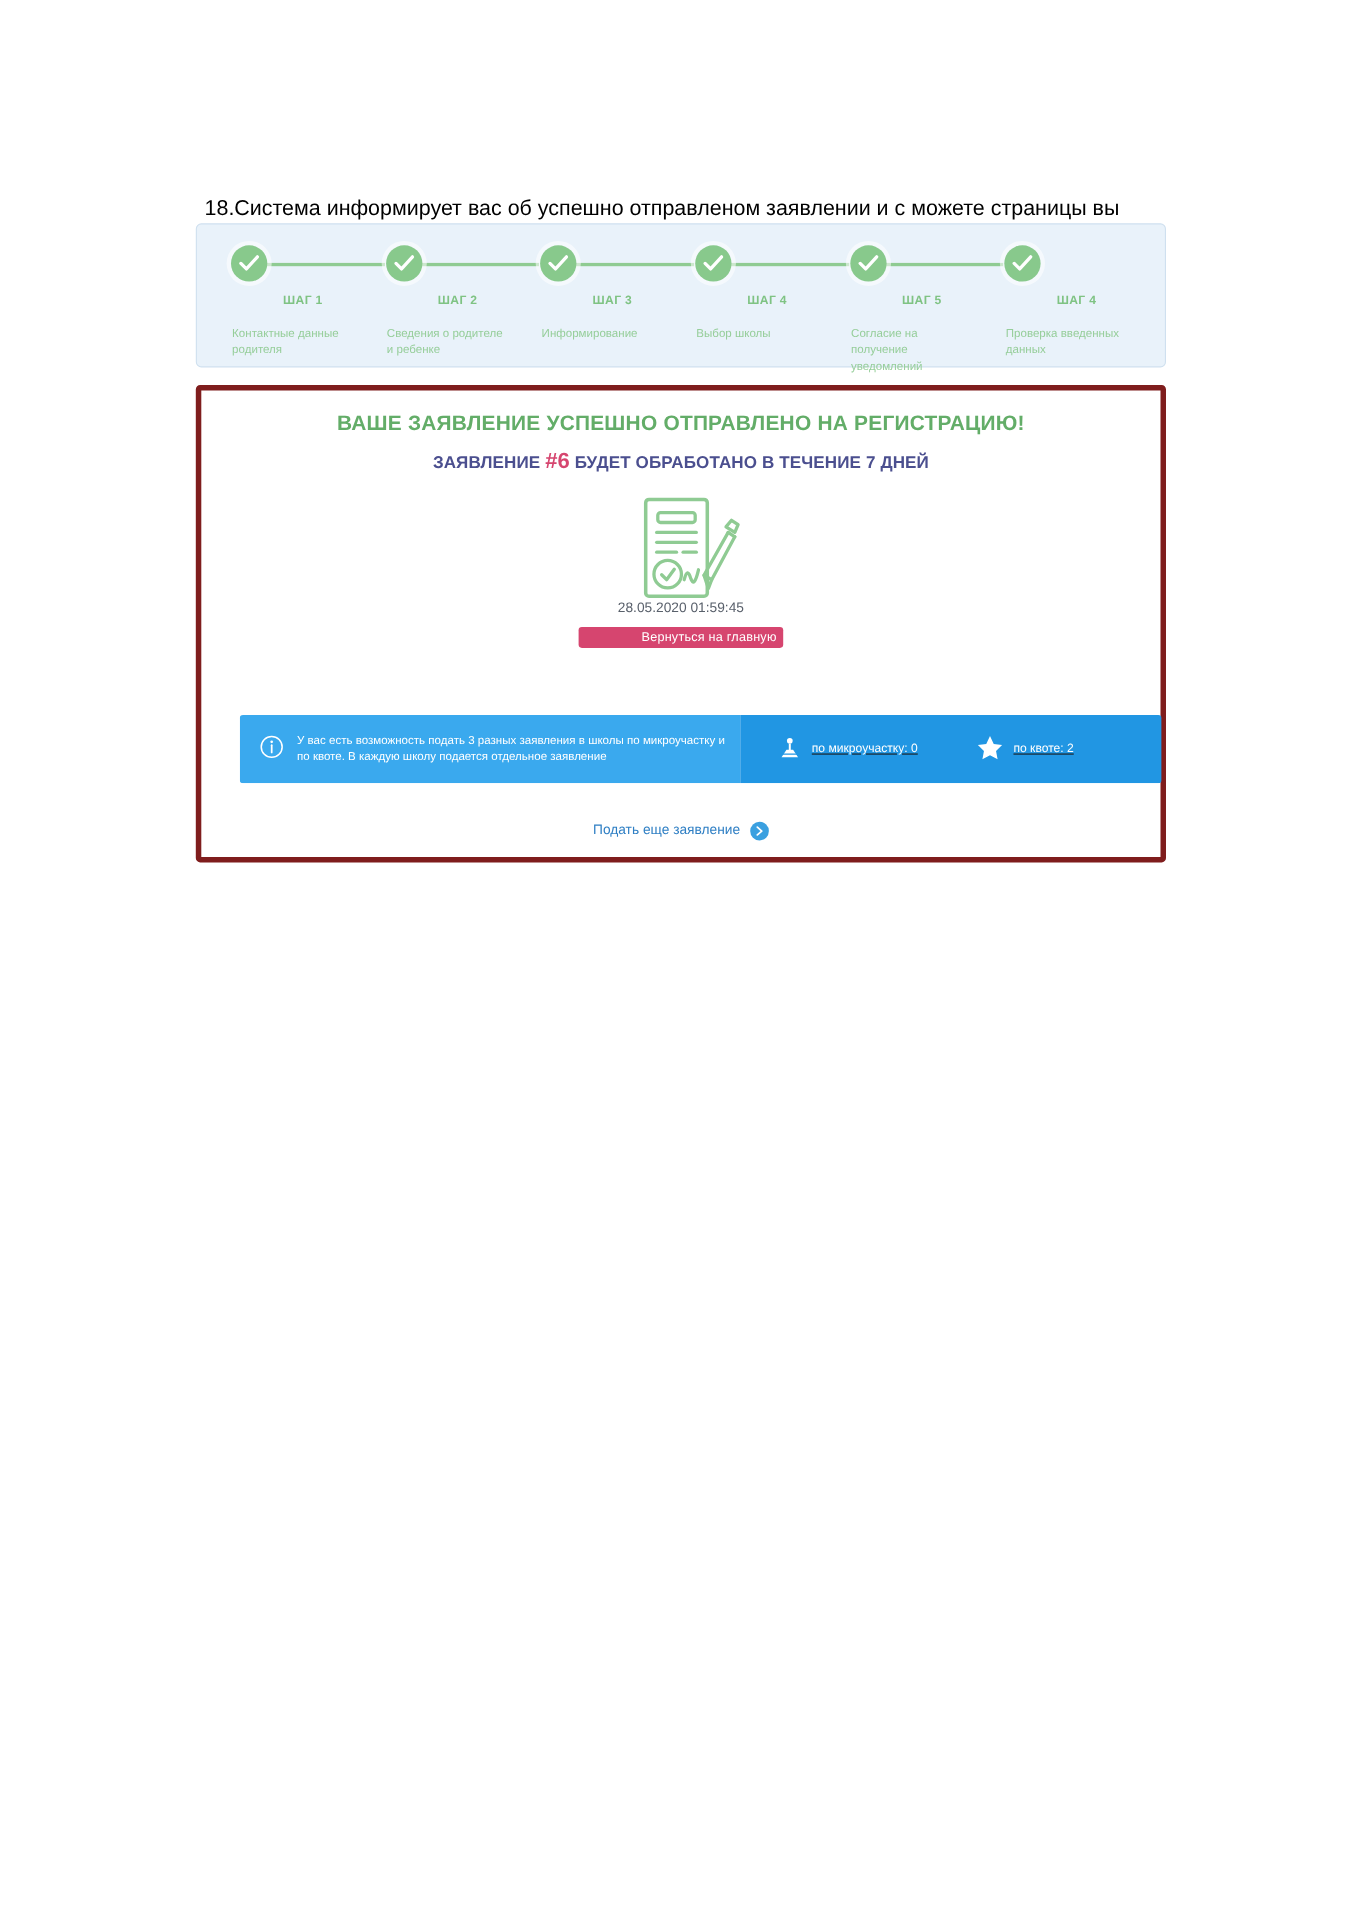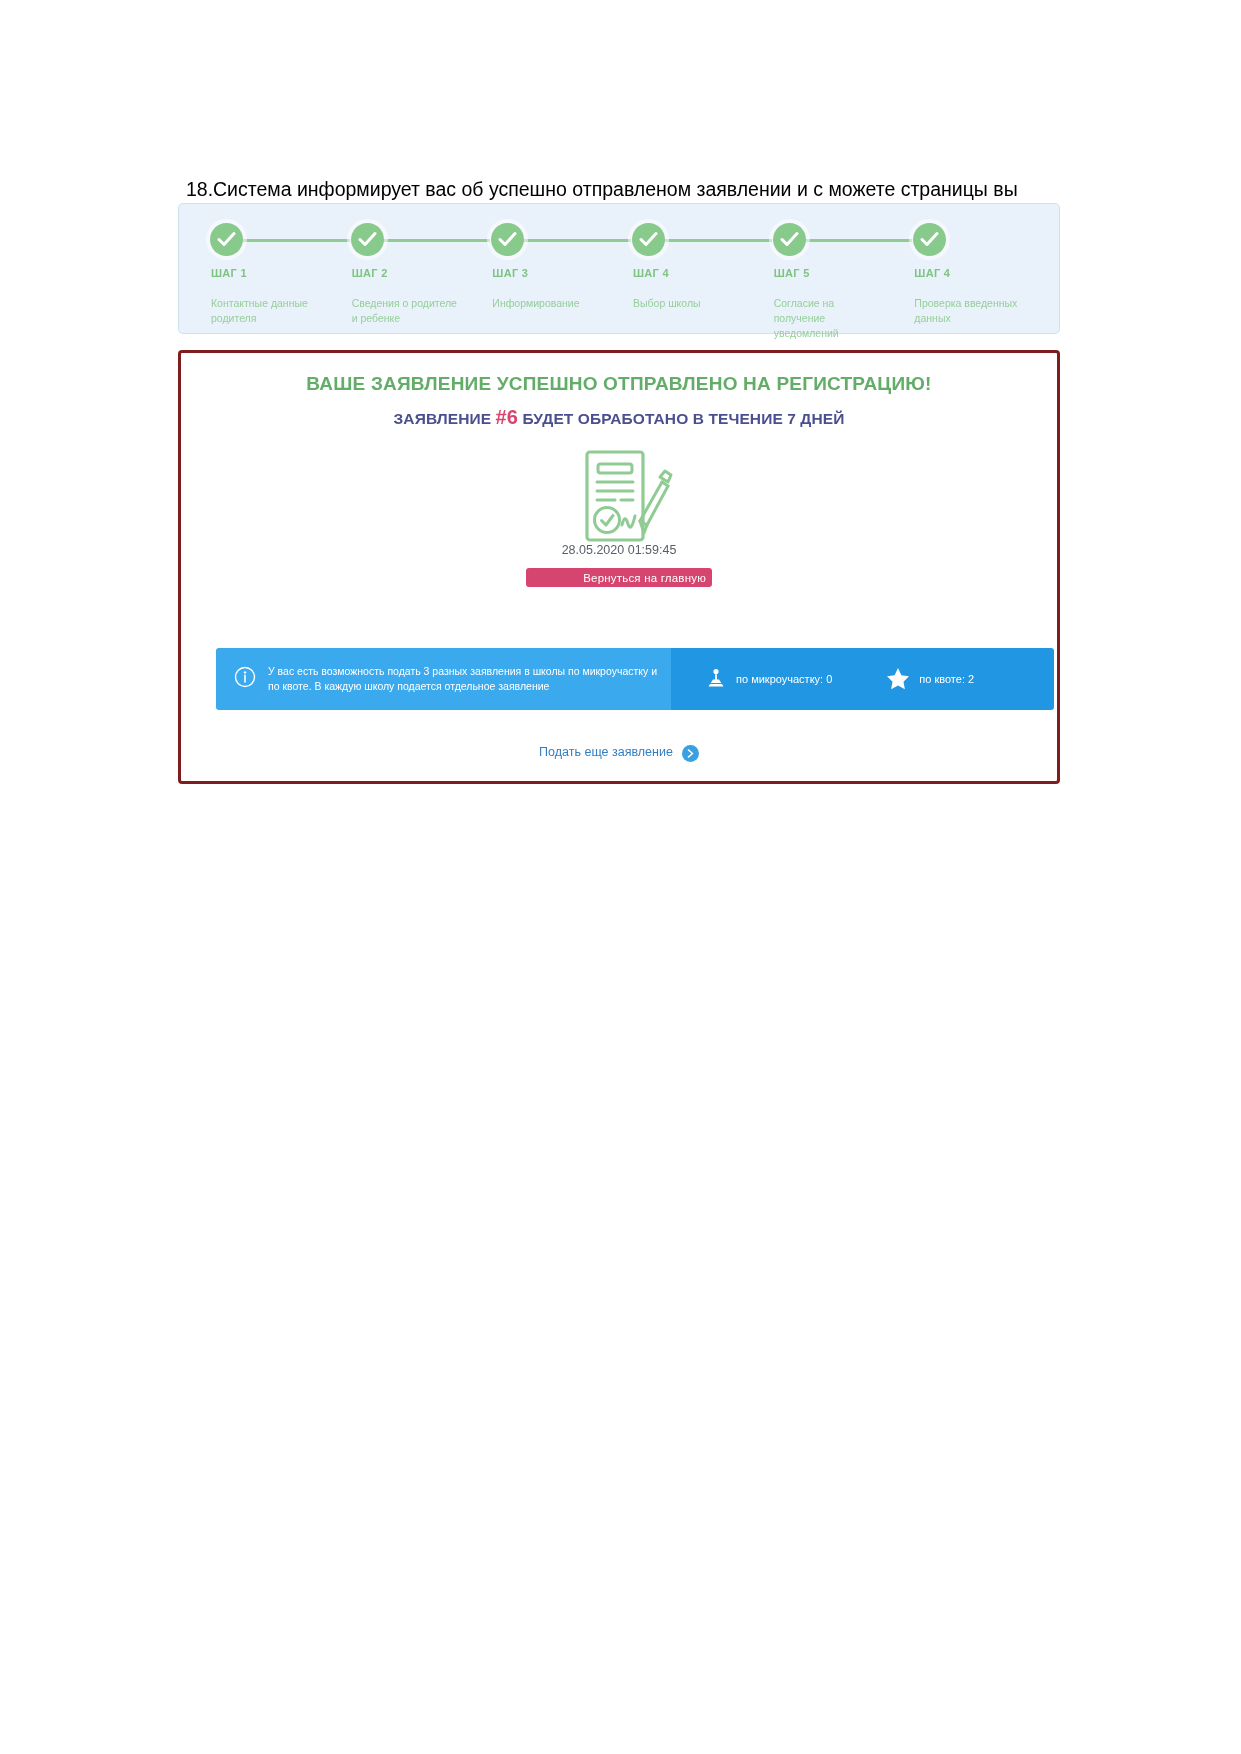--- a/index.html
+++ b/index.html
@@ -88,39 +88,40 @@
     left: 7px;
     top: 8px;
   }
   .step-title {
     margin-top: 9px;
     padding-left: 12px;
     font-size: 11px;
     letter-spacing: 0.3px;
     color: #7fc383;
     font-weight: bold;
+    text-align: center;
   }
   .step-desc {
     margin-top: 17px;
     padding-left: 12px;
     padding-right: 16px;
     font-size: 10.5px;
     line-height: 1.42;
     color: #96ce9a;
   }
 
   
   .result-card {
     position: absolute;
     left: 178px;
     top: 350px;
     width: 882px;
     height: 434px;
     background: #ffffff;
-    border: 3px solid #7f1d1d;
+    border: 5px solid #7f1d1d;
     border-radius: 4px;
     box-sizing: border-box;
   }
   .success-title {
     position: absolute;
     left: 0;
     right: 0;
     top: 20px;
     text-align: center;
     font-size: 19px;
@@ -210,20 +211,21 @@
   .info-text {
     font-size: 10.5px;
     line-height: 1.45;
     color: #ffffff;
   }
   .info-right {
     flex: 1 1 auto;
     background: #2196e3;
     display: flex;
     align-items: center;
+    text-decoration: underline;
   }
   .stat {
     display: flex;
     align-items: center;
     color: #ffffff;
     font-size: 11px;
   }
   .stat-1 { margin-left: 34px; }
   .stat-2 { margin-left: 54px; }
   .stat-icon { margin-right: 9px; display: block; }

